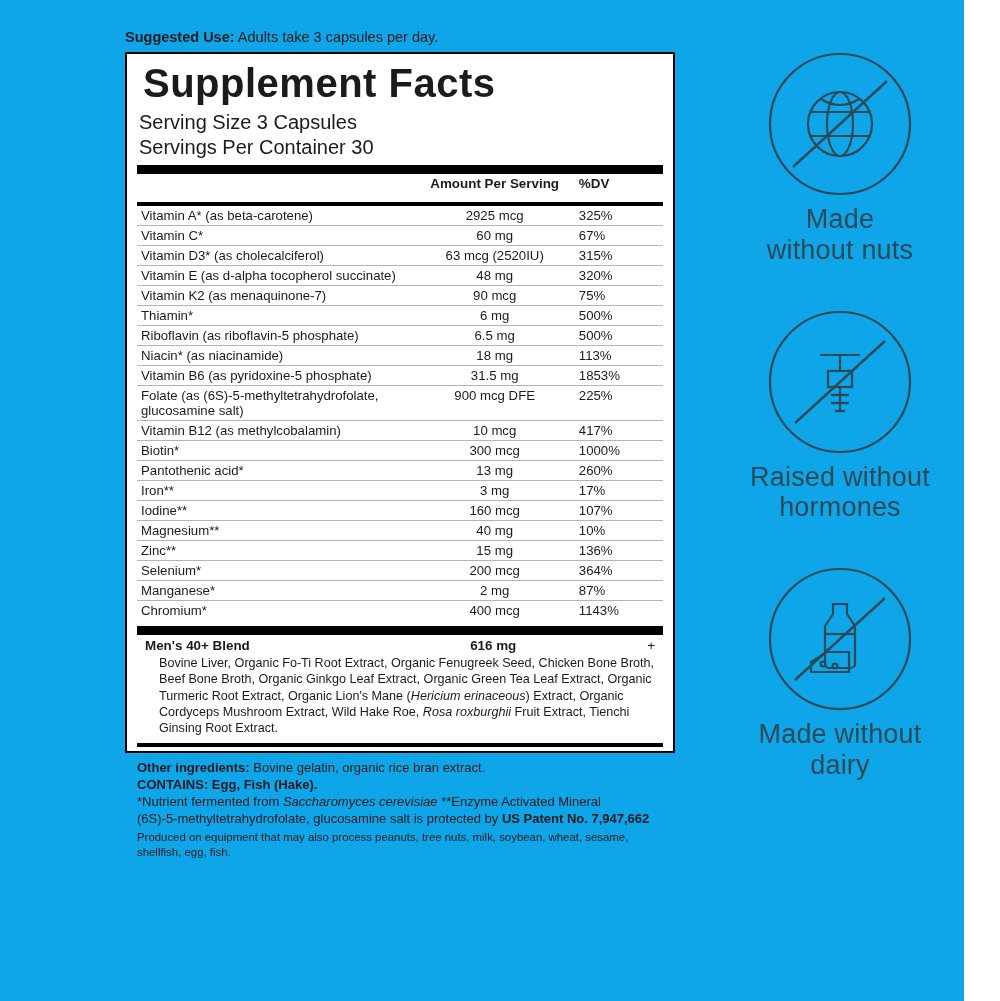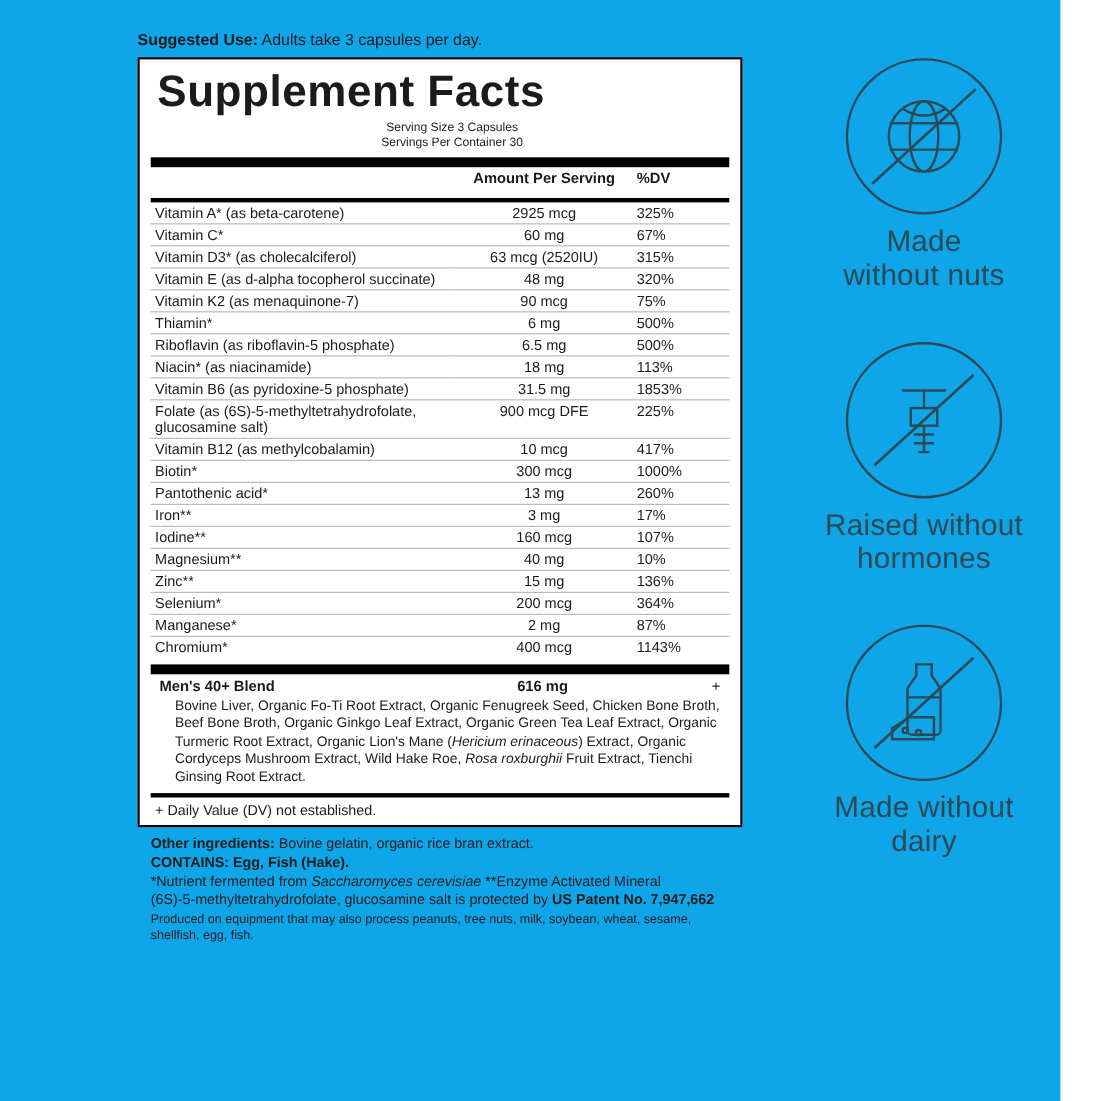--- a/index.html
+++ b/index.html
@@ -38,24 +38,23 @@
   }
   .facts-title {
     font-size: 40px;
     font-weight: bold;
     letter-spacing: 0.5px;
     line-height: 1.05;
     margin: 2px 0 6px 6px;
     font-family: "Liberation Sans", sans-serif;
   }
   .serving-line {
-    font-size: 11px;
+    font-size: 20px;
     line-height: 1.22;
-    margin-left: 22px;
-    text-align: center;
+    margin-left: 2px;
   }
   .rule-thick {
     height: 9px;
     background: #000;
     margin: 6px 0 0 0;
   }
   .rule-med {
     height: 4px;
     background: #000;
   }
@@ -287,21 +286,20 @@
         <div class="ba">616 mg</div>
         <div class="bd">+</div>
       </div>
 
       <div class="blend-body">
         <span>Bovine Liver, Organic Fo-Ti Root Extract, Organic Fenugreek Seed, Chicken Bone Broth, Beef Bone Broth, Organic Ginkgo Leaf Extract, Organic Green Tea Leaf Extract, Organic Turmeric Root Extract, Organic Lion's Mane (</span><span class="italic">Hericium erinaceous</span><span>) Extract, Organic Cordyceps Mushroom Extract, Wild Hake Roe, </span><span class="italic">Rosa roxburghii</span><span> Fruit Extract, Tienchi Ginsing Root Extract.</span>
       </div>
 
       <div class="rule-med"></div>
 
-      <div class="dv-note">+ Daily Value (DV) not established.</div>
     </div>
 
     <div class="footnotes">
       <div>
         <span class="b">Other ingredients:</span>
         <span>Bovine gelatin, organic rice bran extract.</span>
       </div>
       <div class="b">CONTAINS: Egg, Fish (Hake).</div>
       <div>
         <span>*Nutrient fermented from </span><span class="italic">Saccharomyces cerevisiae</span><span>   **Enzyme Activated Mineral</span>

